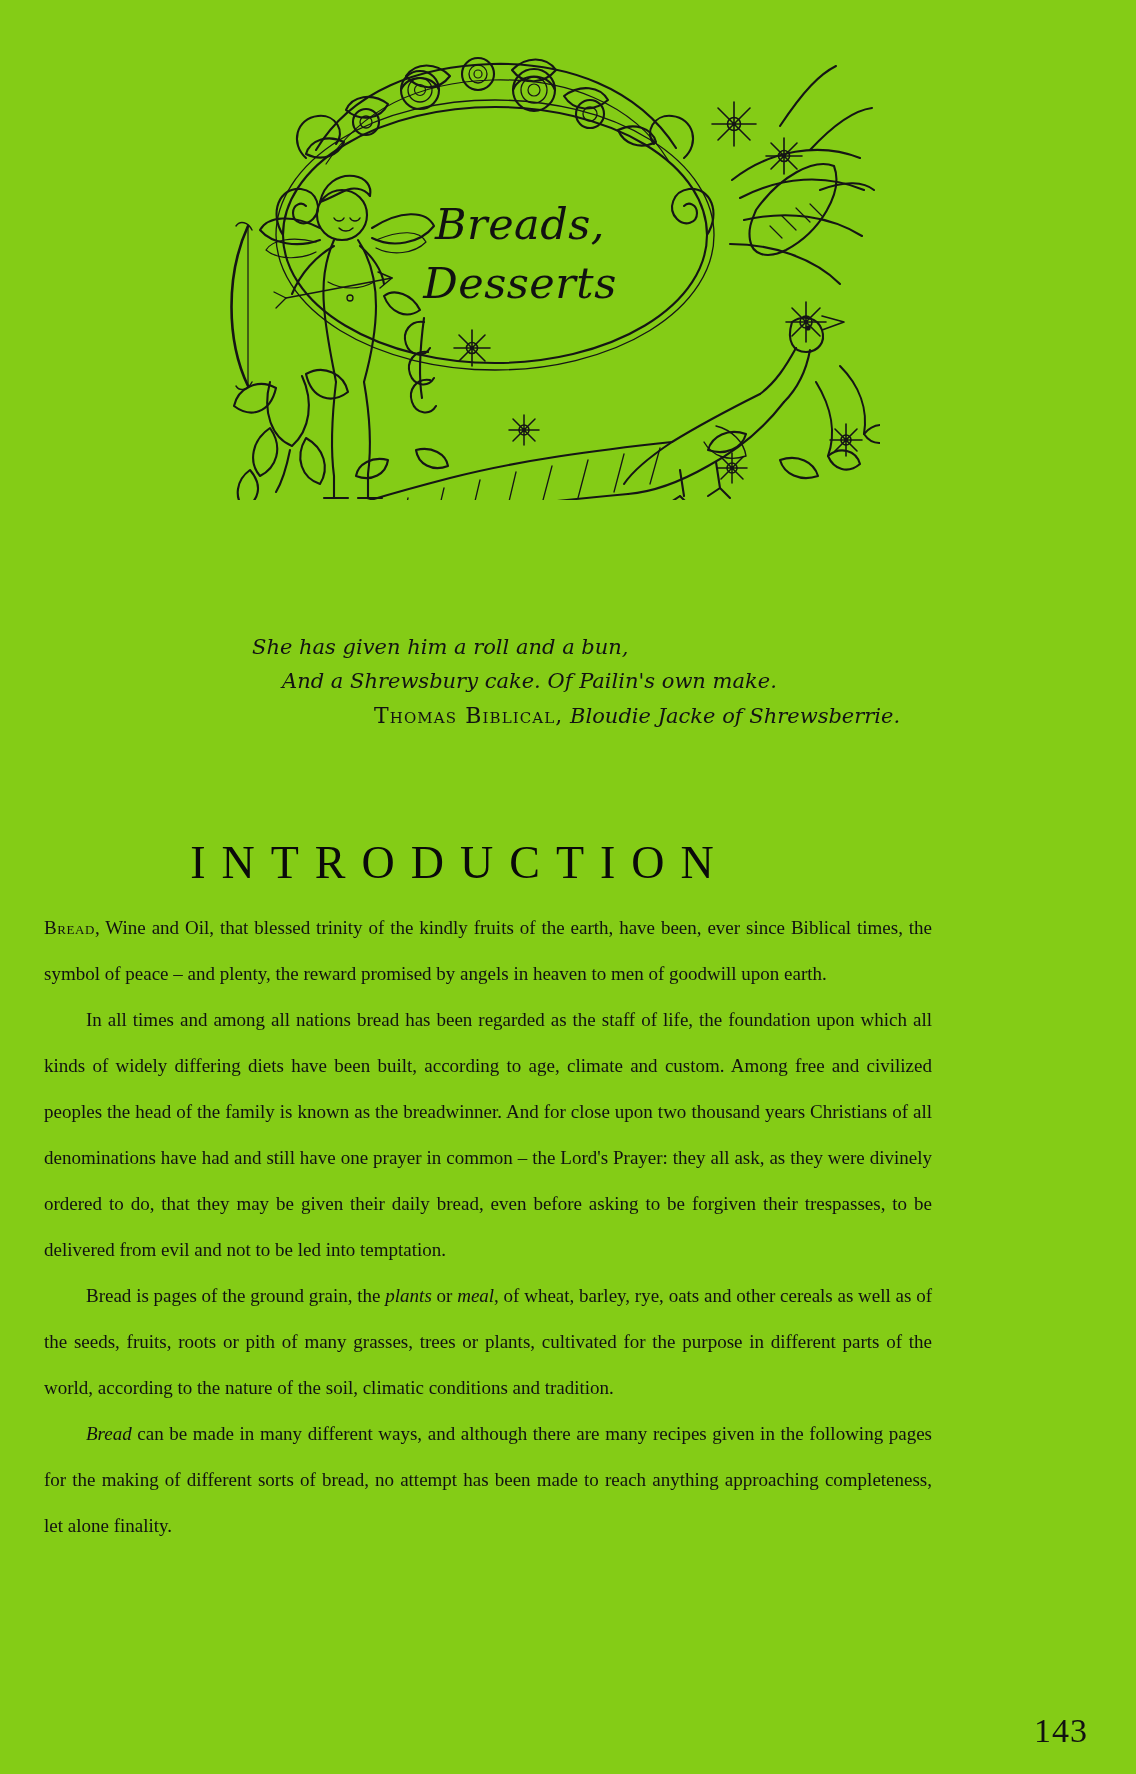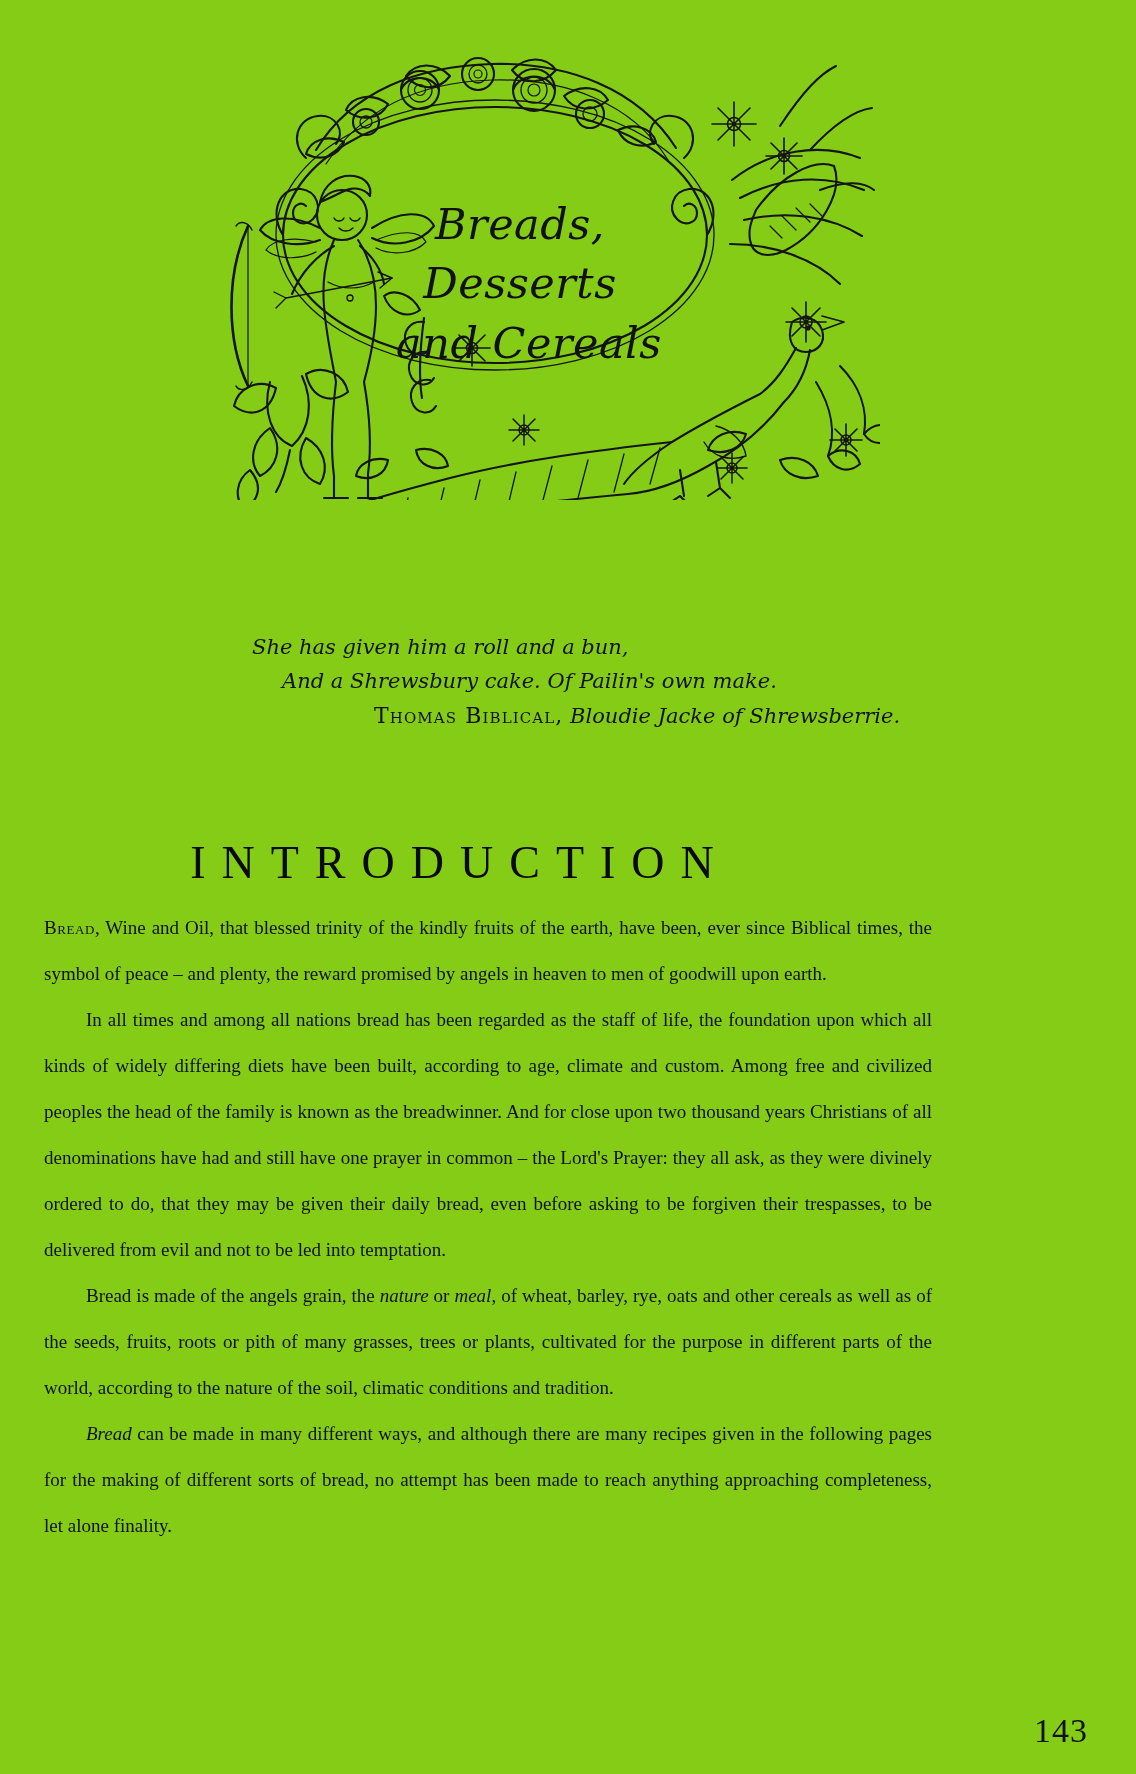--- a/index.html
+++ b/index.html
@@ -291,34 +291,33 @@
         </g>
         <g stroke-width="1.5">
           <circle cx="612" cy="438" r="5"></circle>
           <path d="M612 438 l0 -15 M612 438 l11 -11 M612 438 l15 0 M612 438 l11 11 M612 438 l0 15 M612 438 l-11 11 M612 438 l-15 0 M612 438 l-11 -11"></path>
         </g>
       </g>
     </svg>
 
     <div class="cartouche-title">
       <span>Breads, Desserts</span>
-      <span class="ln2">and Cereals</span>
     </div>
   </div>
 
   <div class="epigraph">
     <span class="epi-line epi-l1">She has given him a roll and a bun,</span>
     <span class="epi-line epi-l2">And a Shrewsbury cake. Of Pailin's own make.</span>
     <span class="epi-line epi-l3"><span class="epi-author">Thomas Biblical,</span> <span class="epi-work">Bloudie Jacke of Shrewsberrie.</span></span>
   </div>
 
   <h1 class="section-heading">INTRODUCTION</h1>
 
   <div class="body-copy">
     <p class="first"><span class="smallcaps">Bread</span><span>, Wine and Oil, that blessed trinity of the kindly fruits of the earth, have been, ever since Biblical times, the symbol of peace – and plenty, the reward promised by angels in heaven to men of goodwill upon earth.</span></p>
     <p>In all times and among all nations bread has been regarded as the staff of life, the foundation upon which all kinds of widely differing diets have been built, according to age, climate and custom. Among free and civilized peoples the head of the family is known as the breadwinner. And for close upon two thousand years Christians of all denominations have had and still have one prayer in common – the Lord's Prayer: they all ask, as they were divinely ordered to do, that they may be given their daily bread, even before asking to be forgiven their trespasses, to be delivered from evil and not to be led into temptation.</p>
-    <p><span>Bread is made of the angels grain, the </span><em>nature</em><span> or </span><em>meal</em><span>, of wheat, barley, rye, oats and other cereals as well as of the seeds, fruits, roots or pith of many grasses, trees or plants, cultivated for the purpose in different parts of the world, according to the nature of the soil, climatic conditions and tradition.</span></p>
+    <p><span>Bread is pages of the ground grain, the </span><em>plants</em><span> or </span><em>meal</em><span>, of wheat, barley, rye, oats and other cereals as well as of the seeds, fruits, roots or pith of many grasses, trees or plants, cultivated for the purpose in different parts of the world, according to the nature of the soil, climatic conditions and tradition.</span></p>
     <p><em>Bread</em><span> can be made in many different ways, and although there are many recipes given in the following pages for the making of different sorts of bread, no attempt has been made to reach anything approaching completeness, let alone finality.</span></p>
   </div>
 
   <div class="folio">143</div>
 
 </div>
 
 </body></html>

